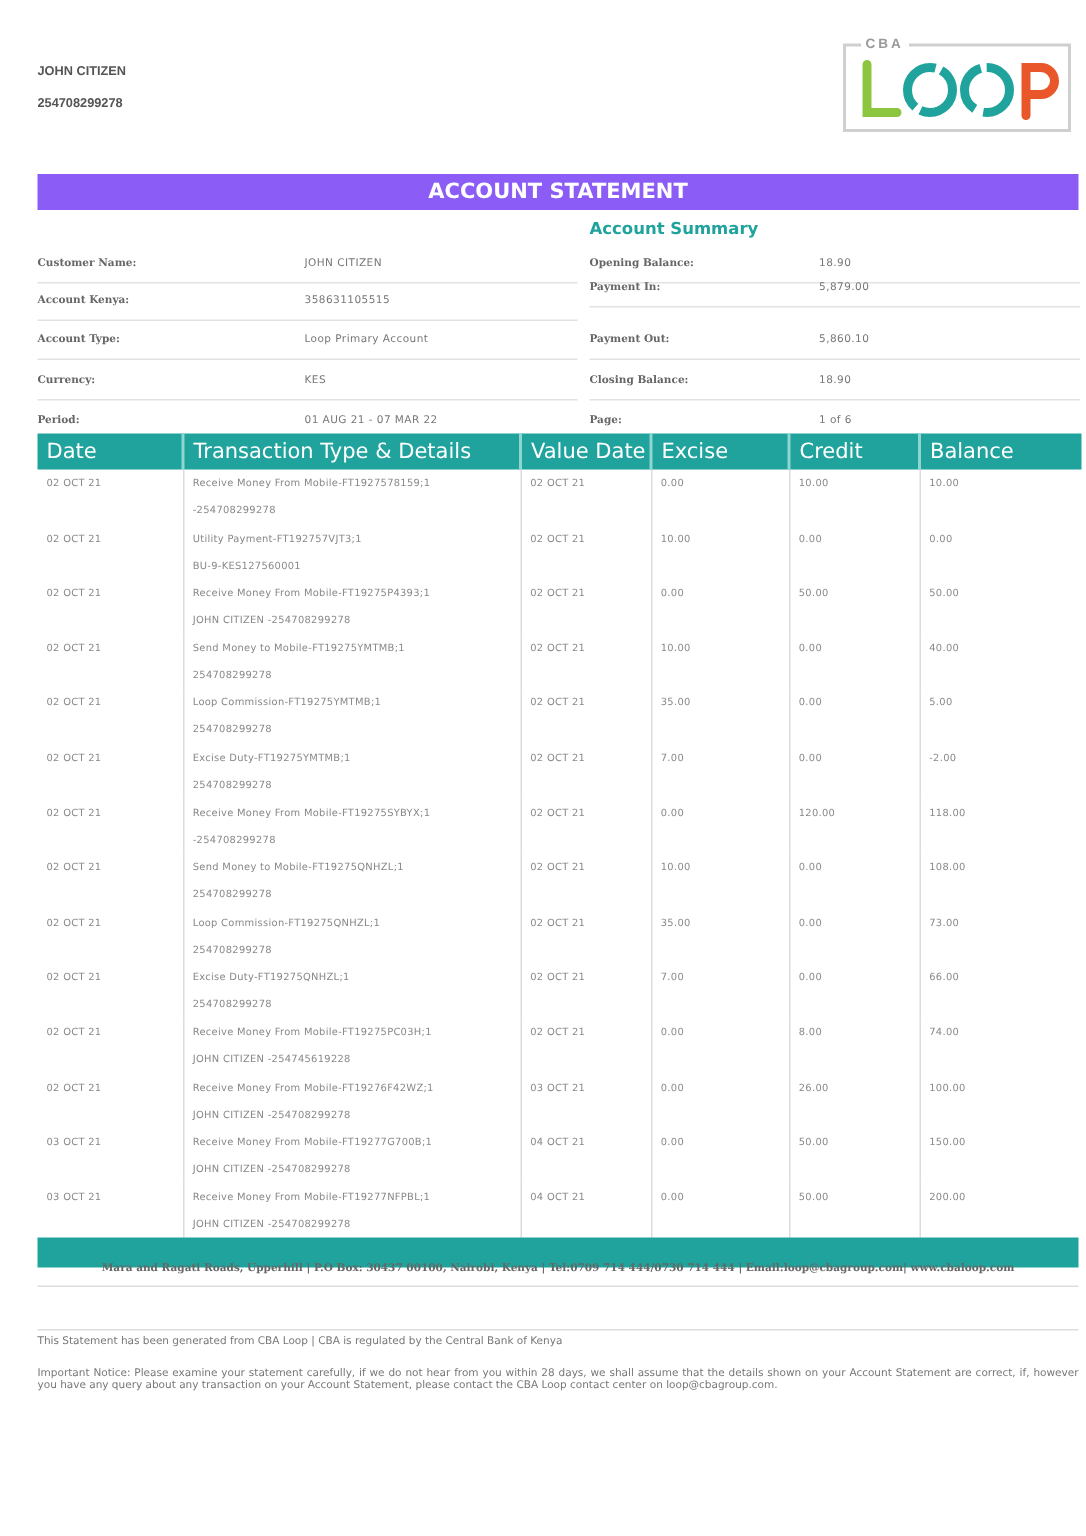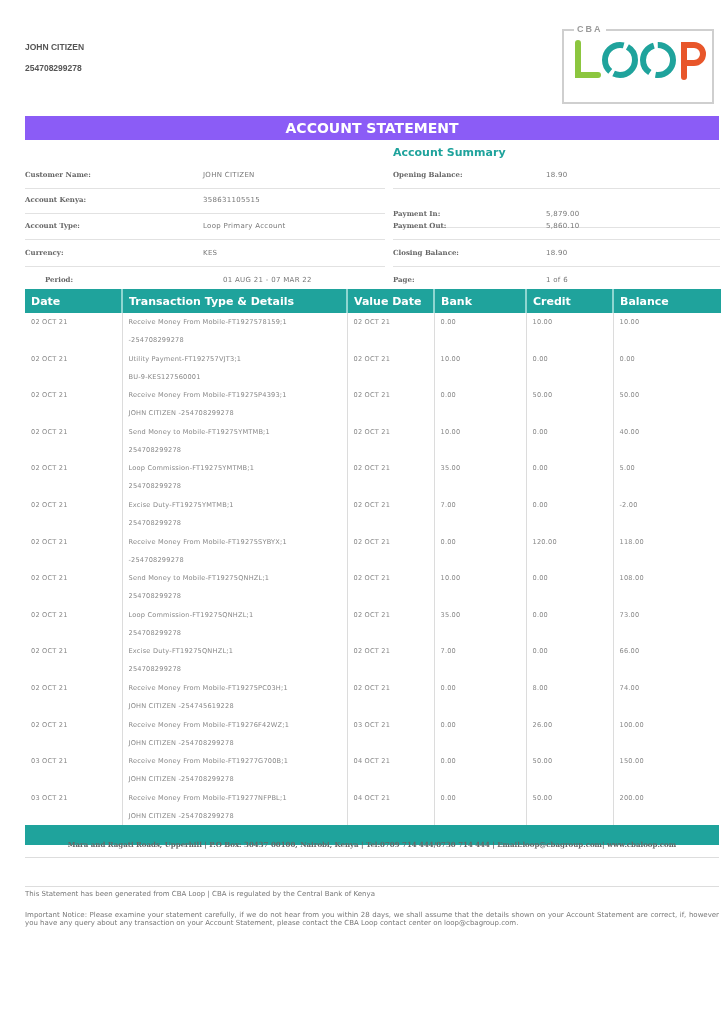--- a/index.html
+++ b/index.html
@@ -4,21 +4,21 @@
 <style>
   html, body { margin: 0; padding: 0; background: #ffffff; }
   body { width: 724px; height: 1024px; position: relative; overflow: hidden;
          font-family: "DejaVu Sans", sans-serif; color: #777; }
 
   .cust-name { position: absolute; left: 25px; top: 42px; font-family: "Liberation Sans", sans-serif;
                font-weight: bold; font-size: 8.5px; color: #555; }
   .cust-phone { position: absolute; left: 25px; top: 63px; font-family: "Liberation Sans", sans-serif;
                 font-weight: bold; font-size: 8.5px; color: #555; }
 
-  .logo { position: absolute; left: 562px; top: 29px; width: 152px; height: 75px;
+  .logo { position: absolute; left: 562px; top: 29px; width: 152px; height: 59px;
           border: 2px solid #cfcfcf; box-sizing: border-box; }
   .logo .cba { position: absolute; left: 10px; top: -7px; background: #fff; padding: 0 3px;
                font-family: "Liberation Sans", sans-serif; font-size: 9px; letter-spacing: 2px;
                color: #9a9a9a; font-weight: bold; }
   .logo svg { position: absolute; left: 8px; top: 8px; }
 
   .title-bar { position: absolute; left: 25px; top: 116px; width: 694px; height: 24px; background: #8b5cf6;
                color: #fff; text-align: center; font-weight: bold; font-size: 14px; line-height: 24px; }
 
   .summary-title { position: absolute; left: 393px; top: 146px; color: #1fa39c; font-weight: bold; font-size: 11px; }
@@ -26,21 +26,21 @@
   .info-row { position: absolute; height: 20px; font-size: 7px; line-height: 14px; border-bottom: 1px solid #e2e2e2; }
   .info-row .lbl { position: absolute; left: 0; top: 0; font-family: "DejaVu Serif", serif; font-weight: bold; color: #666; font-size: 7px; }
   .info-row .val { position: absolute; top: 0; color: #777; font-size: 7px; letter-spacing: 0.3px; }
   .left-col { left: 25px; width: 360px; }
   .left-col .val { left: 178px; }
   .right-col { left: 393px; width: 327px; }
   .right-col .val { left: 153px; }
   .no-border { border-bottom: none; }
 
   table.tx { position: absolute; left: 25px; top: 289px; width: 696px; border-collapse: collapse; table-layout: fixed; }
-  table.tx th { background: #1fa39c; color: #fff; font-size: 11px; font-weight: bold; text-align: left;
+  table.tx th { background: #1fa39c; color: #fff; font-size: 14px; font-weight: normal; text-align: left;
                 height: 24px; padding: 0 0 0 6px; border-right: 2px solid #8fd6d1; }
   table.tx th:last-child { border-right: none; }
   table.tx td { font-size: 6.6px; color: #888; vertical-align: top; padding: 0 0 0 6px;
                 border-right: 1px solid #dcdcdc; height: 36.6px; line-height: 18px; letter-spacing: 0.2px; }
   table.tx td:last-child { border-right: none; }
   table.tx td:first-child { border-right: 1px solid #dcdcdc; }
   .detail-line { display: block; white-space: nowrap; }
 
   .bottom-bar { position: absolute; left: 25px; top: 825px; width: 694px; height: 20px; background: #1fa39c; }
   .hr1 { position: absolute; left: 25px; top: 857px; width: 694px; height: 1px; background: #ddd; }
@@ -82,30 +82,30 @@
   <span class="val">358631105515</span>
 </div>
 <div class="info-row left-col" style="top:219px;">
   <span class="lbl">Account Type:</span>
   <span class="val">Loop Primary Account</span>
 </div>
 <div class="info-row left-col" style="top:246px;">
   <span class="lbl">Currency:</span>
   <span class="val">KES</span>
 </div>
-<div class="info-row left-col no-border" style="top:273px;margin-left:20px;">
+<div class="info-row left-col no-border" style="top:273px;">
   <span class="lbl">Period:</span>
   <span class="val">01 AUG 21 - 07 MAR 22</span>
 </div>
 
 <div class="info-row right-col" style="top:168px;">
   <span class="lbl">Opening Balance:</span>
   <span class="val">18.90</span>
 </div>
-<div class="info-row right-col" style="top:207px;">
+<div class="info-row right-col" style="top:184px;">
   <span class="lbl">Payment In:</span>
   <span class="val">5,879.00</span>
 </div>
 <div class="info-row right-col" style="top:219px;">
   <span class="lbl">Payment Out:</span>
   <span class="val">5,860.10</span>
 </div>
 <div class="info-row right-col" style="top:246px;">
   <span class="lbl">Closing Balance:</span>
   <span class="val">18.90</span>
@@ -122,21 +122,21 @@
       <col style="width:87px">
       <col style="width:92px">
       <col style="width:87px">
       <col style="width:108px">
   </colgroup>
   <thead>
     <tr>
       <th>Date</th>
       <th>Transaction Type &amp; Details</th>
       <th>Value Date</th>
-      <th>Bank</th>
+      <th>Excise</th>
       <th>Credit</th>
       <th>Balance</th>
     </tr>
   </thead>
   <tbody id="tx-body">
       <tr>
         <td>
           <span class="detail-line">02 OCT 21</span>
         </td>
         <td>

